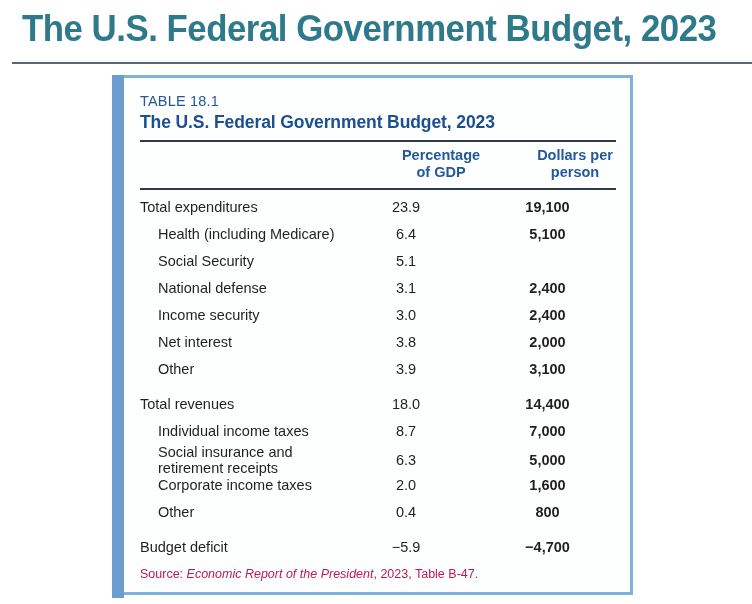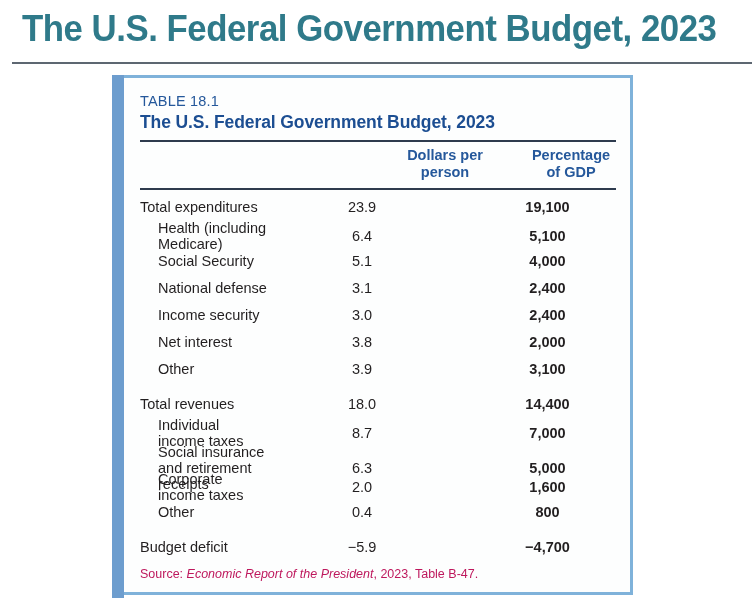--- a/index.html
+++ b/index.html
@@ -92,21 +92,20 @@
   .col-header.hdr-dollars { padding-left: 38px; }
   
   .rows { margin-top: 3px; }
   .row {
     display: grid;
     grid-template-columns: 1fr 140px 120px;
     align-items: center;
     height: 27px;
     font-size: 14.5px;
     color: #221f20;
-    gap: 44px;
   }
   .row.section-gap { margin-top: 8px; }
   .row .label { padding-left: 0; }
   .row.indent .label { padding-left: 18px; }
   .row .pct { text-align: center; padding-right: 40px; }
   .row .dollars { text-align: center; padding-right: 17px; font-weight: bold; }
   
   .source-line {
     margin-top: 7px;
     font-size: 12.5px;
@@ -125,46 +124,45 @@
 <div class="card">
   <div class="card-bar"></div>
   <div class="card-content">
 
     <div class="table-label">TABLE 18.1</div>
     <div class="table-title">The U.S. Federal Government Budget, 2023</div>
     <div class="rule rule-title"></div>
 
     <div class="grid-row header-row">
       <div></div>
+      <div class="col-header hdr-pct">
+        <div>Percentage</div>
+        <div>of GDP</div>
+      </div>
       <div class="col-header hdr-dollars">
         <div>Dollars per</div>
         <div>person</div>
-      </div>
-      <div class="col-header hdr-pct">
-        <div>Percentage</div>
-        <div>of GDP</div>
       </div>
     </div>
     <div class="rule rule-header"></div>
 
     <div class="rows">
         <div class="row">
     <span class="label">Total expenditures</span>
     <span class="pct">23.9</span>
     <span class="dollars">19,100</span>
   </div>
         <div class="row indent">
     <span class="label">Health (including Medicare)</span>
     <span class="pct">6.4</span>
     <span class="dollars">5,100</span>
   </div>
         <div class="row indent">
     <span class="label">Social Security</span>
     <span class="pct">5.1</span>
-    <span class="dollars">4,000</span>
   </div>
         <div class="row indent">
     <span class="label">National defense</span>
     <span class="pct">3.1</span>
     <span class="dollars">2,400</span>
   </div>
         <div class="row indent">
     <span class="label">Income security</span>
     <span class="pct">3.0</span>
     <span class="dollars">2,400</span>

